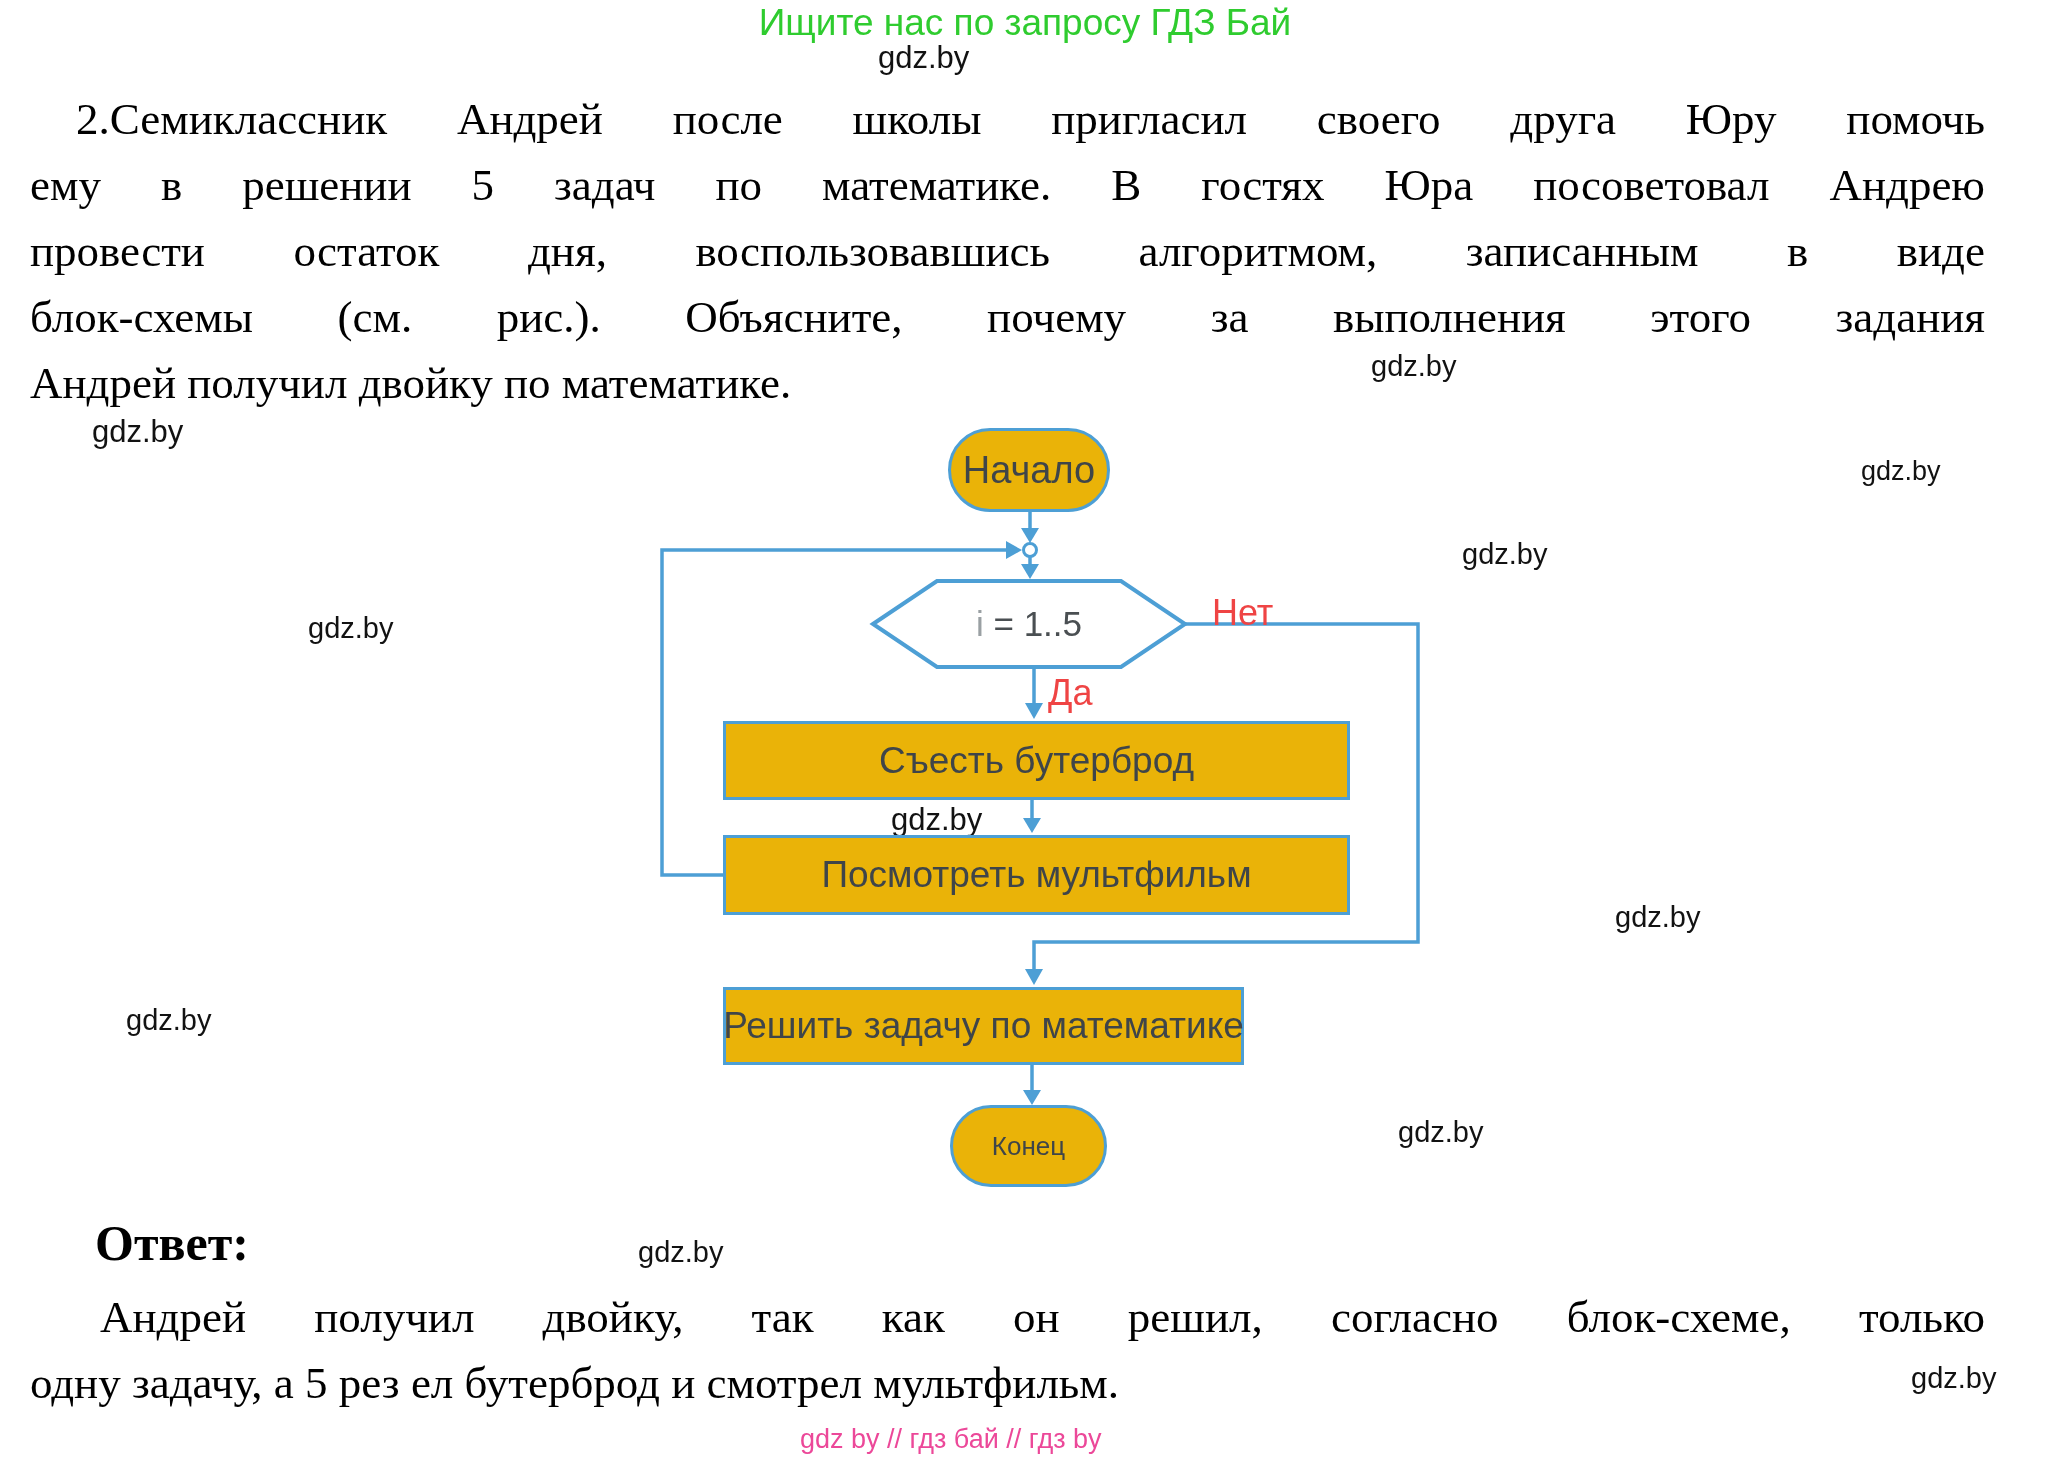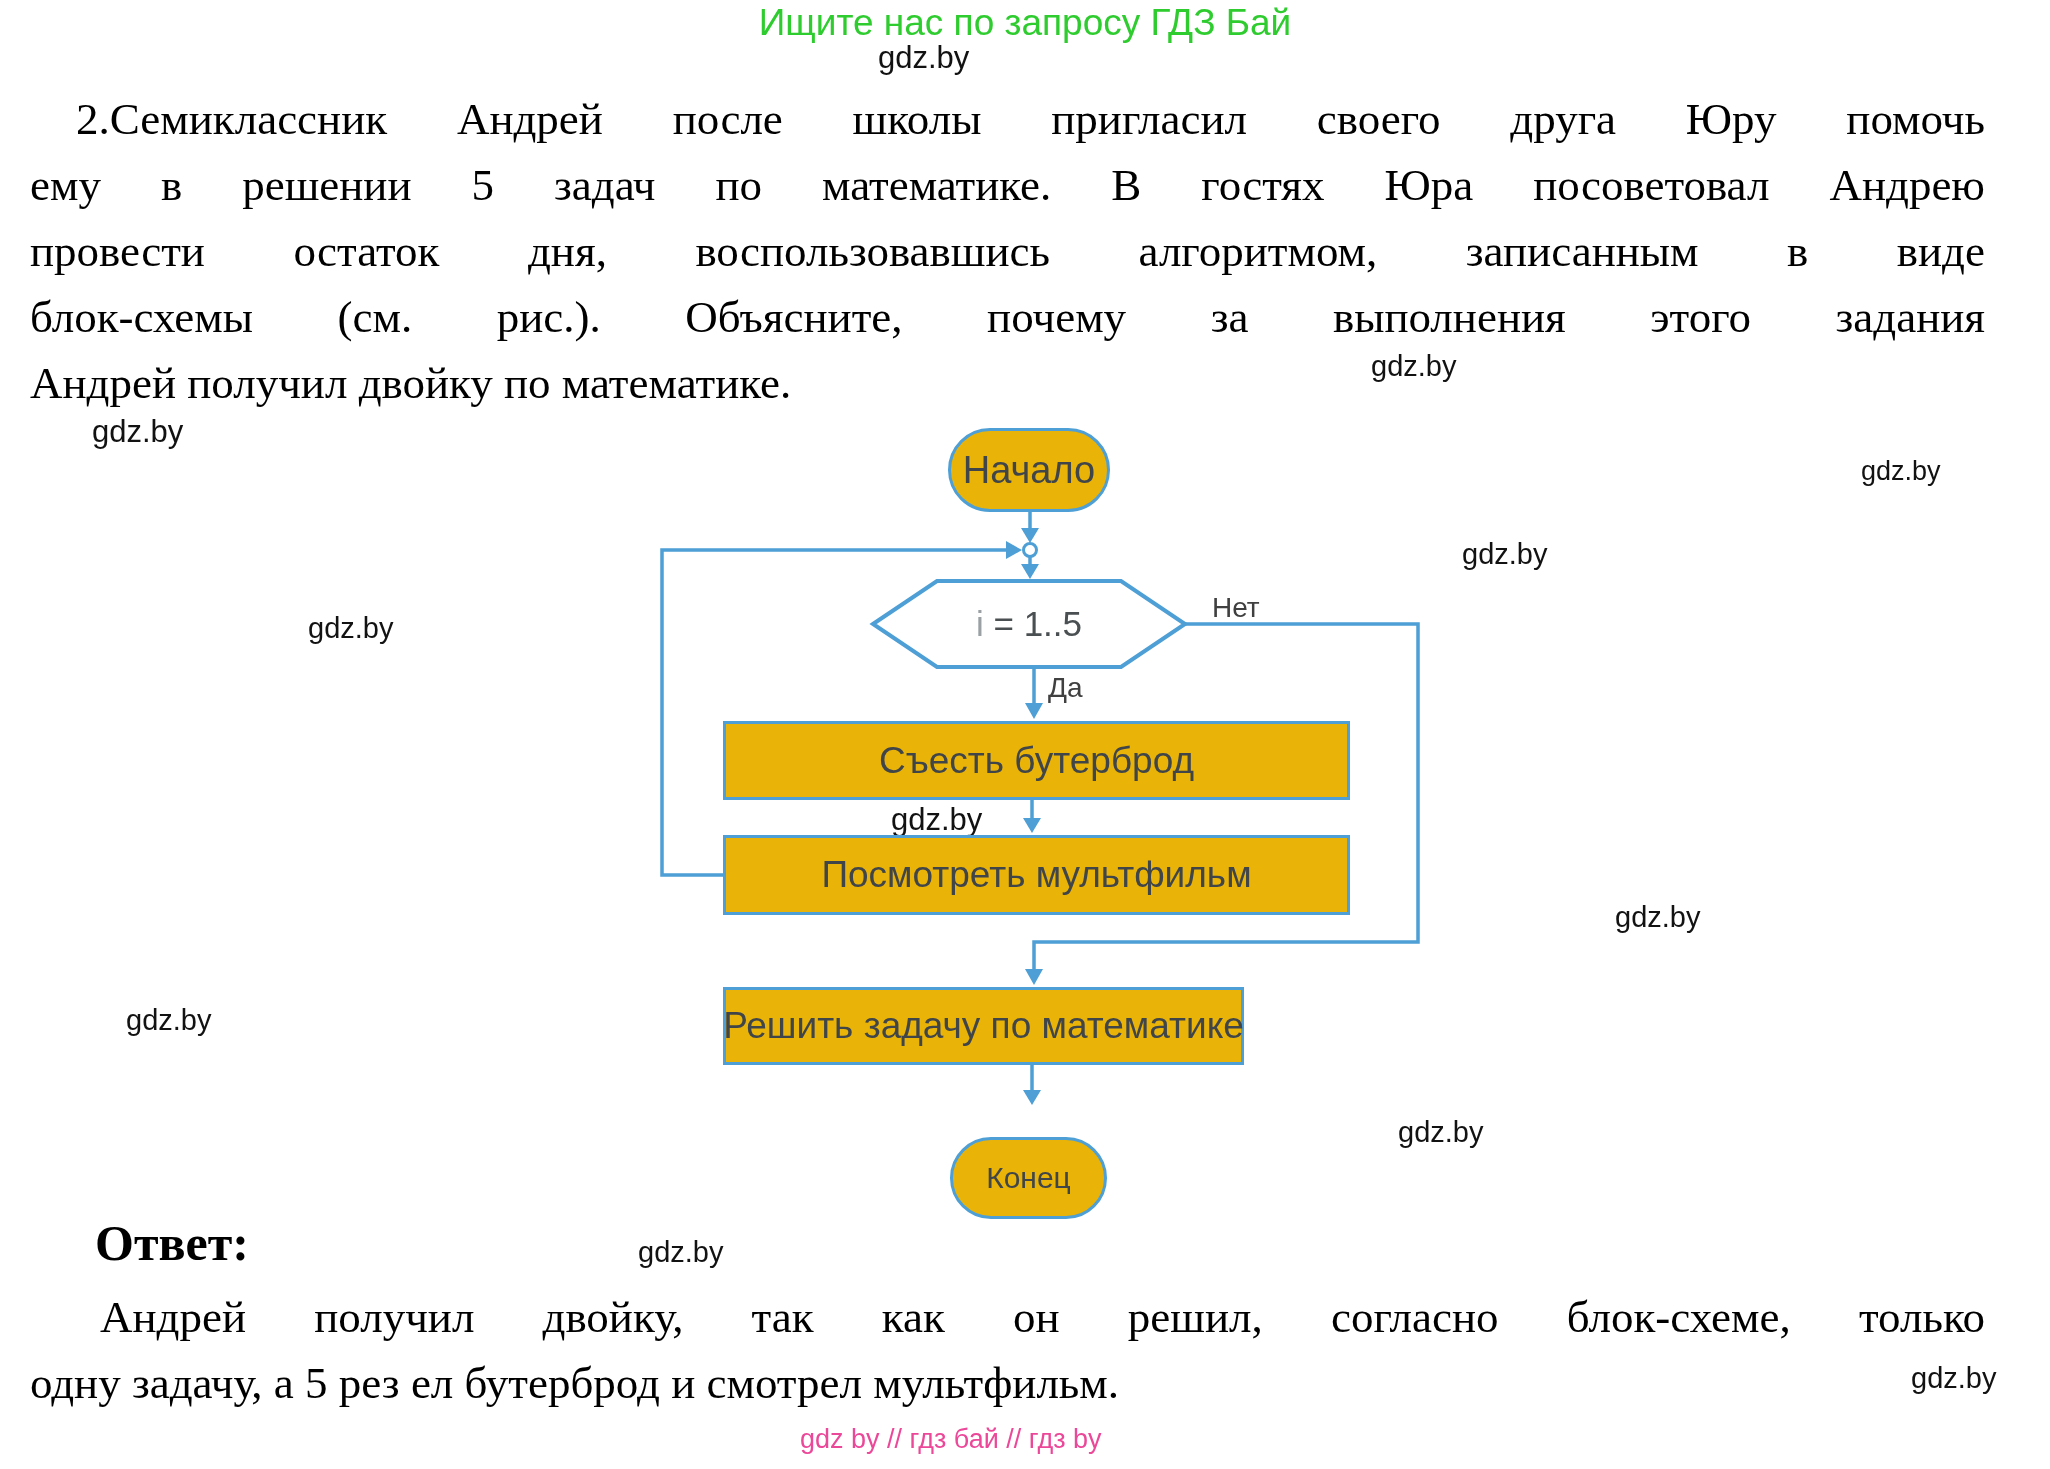--- a/index.html
+++ b/index.html
@@ -19,30 +19,30 @@
   .indent2{padding-left:70px;width:1885px;}
   .answer-head{position:absolute;left:95px;top:1214px;font-family:Liberation Serif, serif;
                font-size:50px;font-weight:bold;color:#000;}
   .footer{position:absolute;left:800px;top:1424px;font-size:27px;color:#ec4899;white-space:nowrap;text-align:right;}
   
   svg.wires{position:absolute;left:0;top:0;pointer-events:none;}
   .node{position:absolute;box-sizing:border-box;background:#eab308;border:3px solid #4d9fd5;
         display:flex;align-items:center;justify-content:center;
         font-size:37px;color:#3f4549;white-space:nowrap;}
   .stadium-start{left:948px;top:428px;width:162px;height:84px;border-radius:42px;font-size:38px;}
-  .stadium-end{left:950px;top:1105px;width:157px;height:82px;border-radius:41px;font-size:30px;margin-top:32px;}
+  .stadium-end{left:950px;top:1105px;width:157px;height:82px;border-radius:41px;font-size:26px;}
   .proc1{left:723px;top:721px;width:627px;height:79px;}
   .proc2{left:723px;top:835px;width:627px;height:80px;}
   .proc3{left:723px;top:987px;width:521px;height:78px;}
   .hexlabel{position:absolute;left:873px;top:581px;width:312px;height:86px;
             display:flex;align-items:center;justify-content:center;
             font-size:35px;color:#4a4f52;}
   .hexlabel .varname{color:#9aa0a3;}
   .hexlabel .varrest{white-space:pre;}
-  .branch{position:absolute;font-size:28px;color:#404040;text-align:center;}
+  .branch{position:absolute;font-size:36px;color:#ef4444;text-align:center;}
   .yes{left:1048px;top:672px;}
   .no{left:1212px;top:592px;}
 </style>
 </head>
 <body>
 
 <div class="page">
 
   <div class="banner">Ищите нас по запросу ГДЗ Бай</div>
 

